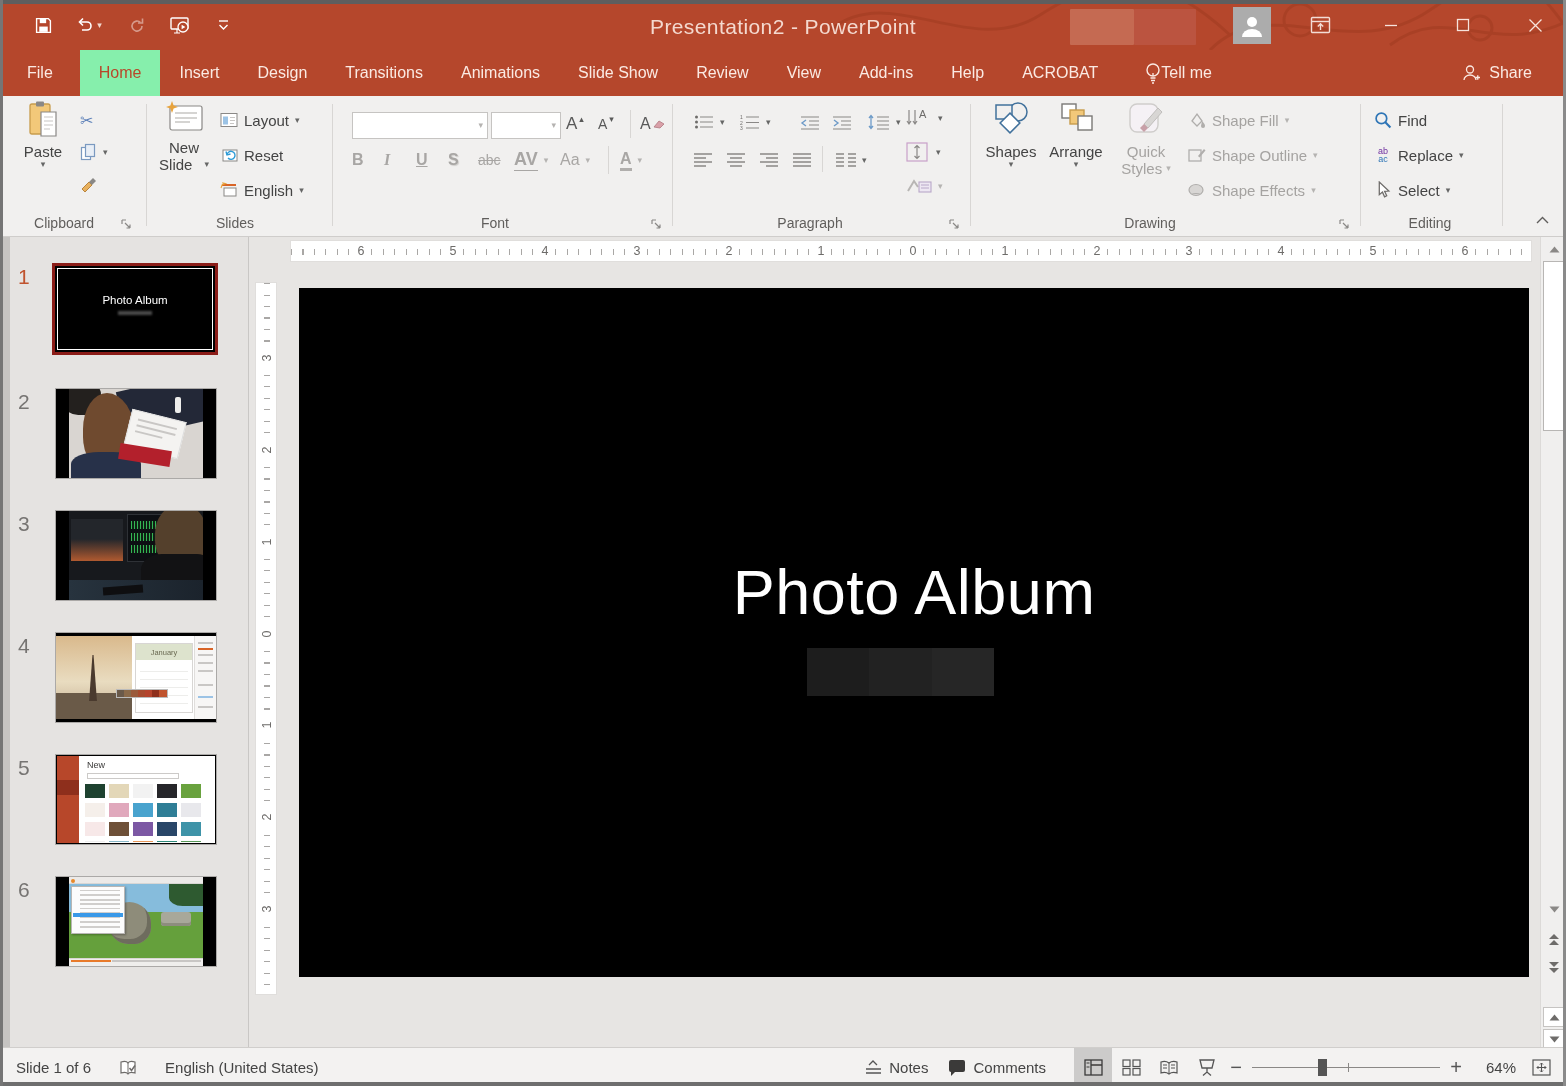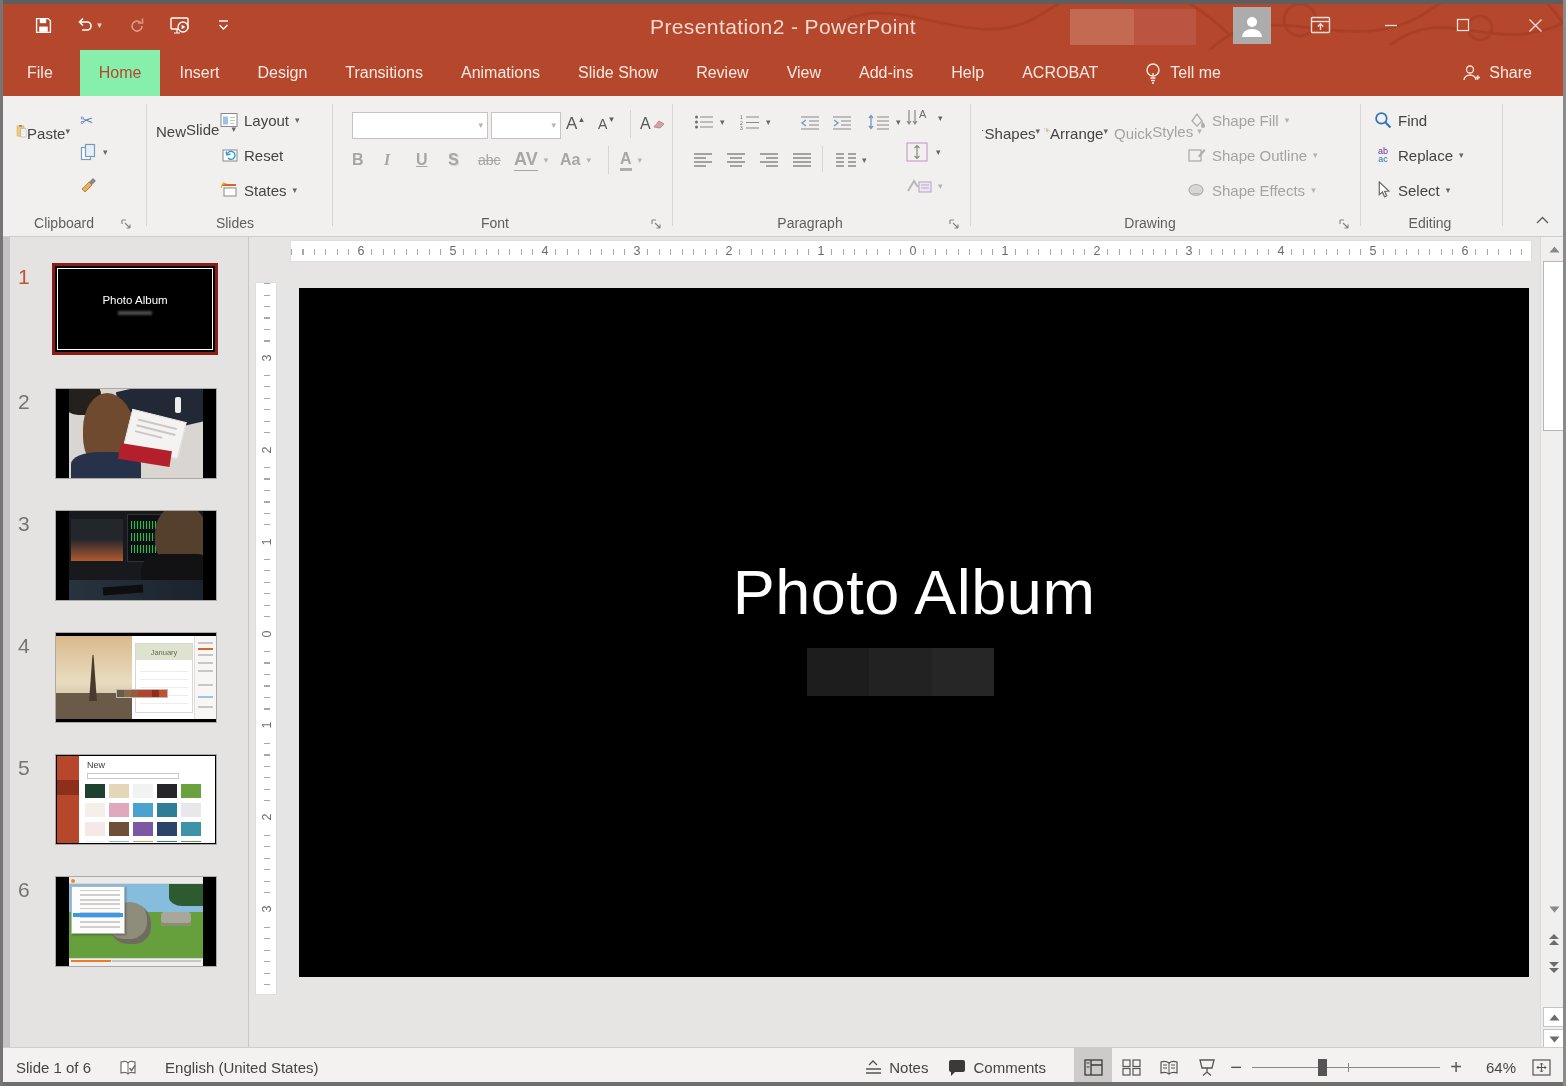--- a/index.html
+++ b/index.html
@@ -21,29 +21,29 @@
   .qat-btn { position:absolute; top:12px; width:30px; height:26px; display:flex; align-items:center; justify-content:center; }
   .redact { position:absolute; border-radius:1px; }
   .avatar { position:absolute; left:1233px; top:7px; width:38px; height:37px; background:#ACACAC; display:flex; align-items:center; justify-content:center; }
   .cap-btn { position:absolute; top:0; height:50px; width:46px; display:flex; align-items:center; justify-content:center; }
 
   
   .tabrow { position:absolute; left:0; top:50px; width:1566px; height:46px; background:#B5472C; display:flex; align-items:stretch; }
   .tab { color:#FBEAE3; font-size:16px; display:flex; align-items:center; padding:0 19px; cursor:default; }
   .tab.file { padding:0 27px; }
   .tab.active { background:#86efac; color:#B7472A; }
-  .tellme { display:flex; align-items:center; gap:9px; color:#FBEAE3; font-size:16px; padding:0 14px; margin-left:14px; }
+  .tellme { display:flex; align-items:center; color:#FBEAE3; font-size:16px; padding:0 14px; margin-left:14px; }
   .share { position:absolute; right:34px; top:50px; height:46px; display:flex; align-items:center; gap:8px; color:#FBEAE3; font-size:16px; }
 
   
   .ribbon { position:absolute; left:0; top:96px; width:1566px; height:141px; background:#F1F0EF; border-bottom:1px solid #CFCDCB; font-size:15px; color:#444; }
   .gdiv { position:absolute; top:8px; height:122px; width:1px; background:#D8D6D4; }
   .grouplabel { position:absolute; top:119px; font-size:14px; color:#605E5C; text-align:center; }
   .launcher { position:absolute; top:120px; width:14px; height:14px; }
-  .bigbtn { position:absolute; top:16px; display:flex; flex-direction:row; align-items:center; }
+  .bigbtn { position:absolute; top:4px; display:flex; flex-direction:column; align-items:center; }
   .bigbtn .blabel { margin-top:5px; line-height:17px; text-align:center; }
   .smallbtn { position:absolute; height:24px; display:flex; align-items:center; gap:6px; white-space:nowrap; }
   .dis { color:#A5A3A1; }
   .dd { font-size:9px; color:#666; line-height:1; }
   .dis .dd, .dd.dis { color:#B5B3B1; }
   .combo { position:absolute; height:27px; background:#fff; border:1px solid #C6C4C2; display:flex; align-items:center; justify-content:flex-end; padding-right:4px; }
   .iconbox { width:18px; height:18px; display:flex; align-items:center; justify-content:center; flex:none; }
   .glyphbtn { font-size:16px; color:#A8A6A4; font-weight:bold; width:30px; text-align:center; }
   .vdiv-s { position:absolute; width:1px; background:#D8D6D4; }
 
@@ -343,21 +343,21 @@
           <path d="M6 4.5 L7 8 L10.5 7" fill="none" stroke="#2E9BD6" stroke-width="1.4"></path>
         </svg>
       <span>Reset</span>
     </div>
     <div class="smallbtn" style="left:220px;top:82px">
       <svg class="iconbox" width="18" height="16" viewBox="0 0 18 16">
           <path d="M2 3 H16" stroke="#D86427" stroke-width="2"></path>
           <rect x="4" y="6" width="12" height="8" fill="#FFF" stroke="#8A8886"></rect>
           <path d="M1 6 L2.2 2.8 L5.5 1.6 L2.2 0.8" fill="none" stroke="#E8A33C" stroke-width="1.1"></path>
         </svg>
-      <span>States</span>
+      <span>English</span>
       <span class="dd">▾</span>
     </div>
     <div class="grouplabel" style="left:180px;width:110px">Slides</div>
     <div class="gdiv" style="left:332px"></div>
 
     <div class="combo" style="left:352px;top:16px;width:136px">
       <span class="dd dis">▾</span>
     </div>
     <div class="combo" style="left:491px;top:16px;width:70px">
       <span class="dd dis">▾</span>
@@ -390,21 +390,21 @@
         <span>S</span>
       </div>
     <div class="smallbtn glyphbtn" style="left:478px;top:52px;font-weight:normal;font-size:14px;text-decoration:line-through">
         <span>abc</span>
       </div>
     <div class="smallbtn" style="left:514px;top:52px">
       <span class="glyphbtn" style="width:auto;font-size:18px;border-bottom:1px solid #A8A6A4">AV</span>
       <span class="dd dis">▾</span>
     </div>
     <div class="smallbtn" style="left:560px;top:52px">
-      <span class="glyphbtn" style="width:auto;font-weight:bold">Aa</span>
+      <span class="glyphbtn" style="width:auto;font-weight:normal">Aa</span>
       <span class="dd dis">▾</span>
     </div>
     <div class="vdiv-s" style="left:608px;top:50px;height:28px"></div>
     <div class="smallbtn" style="left:620px;top:52px">
       <span class="glyphbtn" style="width:auto;border-bottom:3px solid #B0AEAC">A</span>
       <span class="dd dis">▾</span>
     </div>
     <div class="grouplabel" style="left:440px;width:110px">Font</div>
     <div class="launcher" style="left:650px">
       <svg width="12" height="12" viewBox="0 0 12 12">

